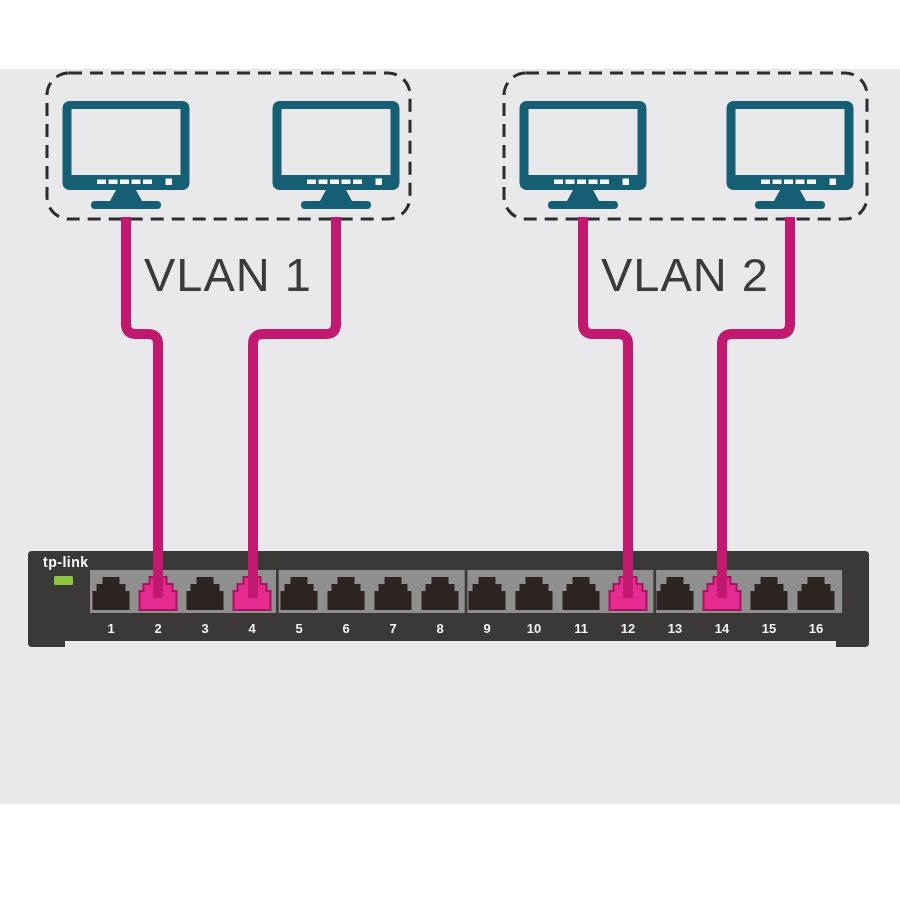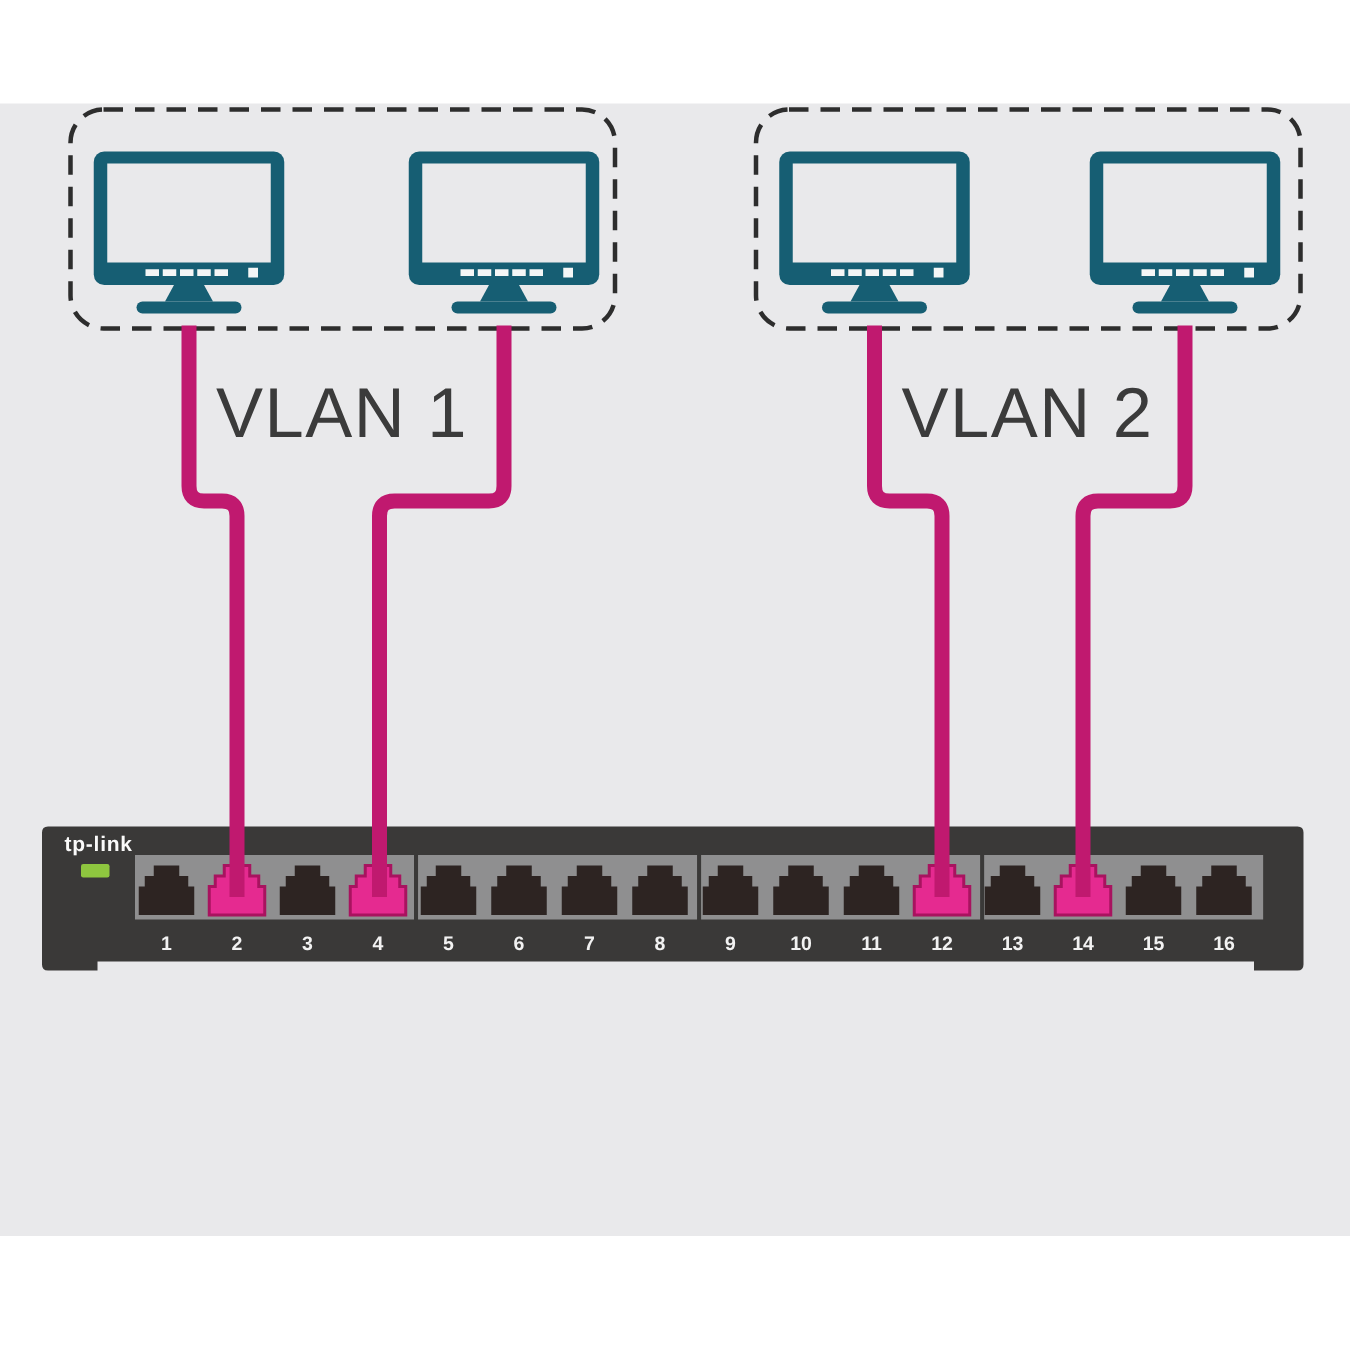--- a/index.html
+++ b/index.html
@@ -1,16 +1,16 @@
 <!DOCTYPE html>
 <html><head>
 <meta charset="utf-8">
 <style>
   html,body{margin:0;padding:0;background:#ffffff;}
-  .stage{width:900px;height:900px;position:relative;background:#ffffff;overflow:hidden;}
+  .stage{width:900px;height:804px;position:relative;background:#ffffff;overflow:hidden;}
   svg{display:block;}
   .vlan-label{font-family:"Liberation Sans",sans-serif;font-size:47px;letter-spacing:1px;}
   .port-num{font-family:"Liberation Sans",sans-serif;font-size:13px;font-weight:bold;text-anchor:middle;}
   .brand{font-family:"Liberation Sans",sans-serif;font-size:14px;font-weight:bold;letter-spacing:.5px;}
 </style>
 </head>
 <body>
 
 <div class="stage">
 <svg width="900" height="900" viewBox="0 0 900 900">

